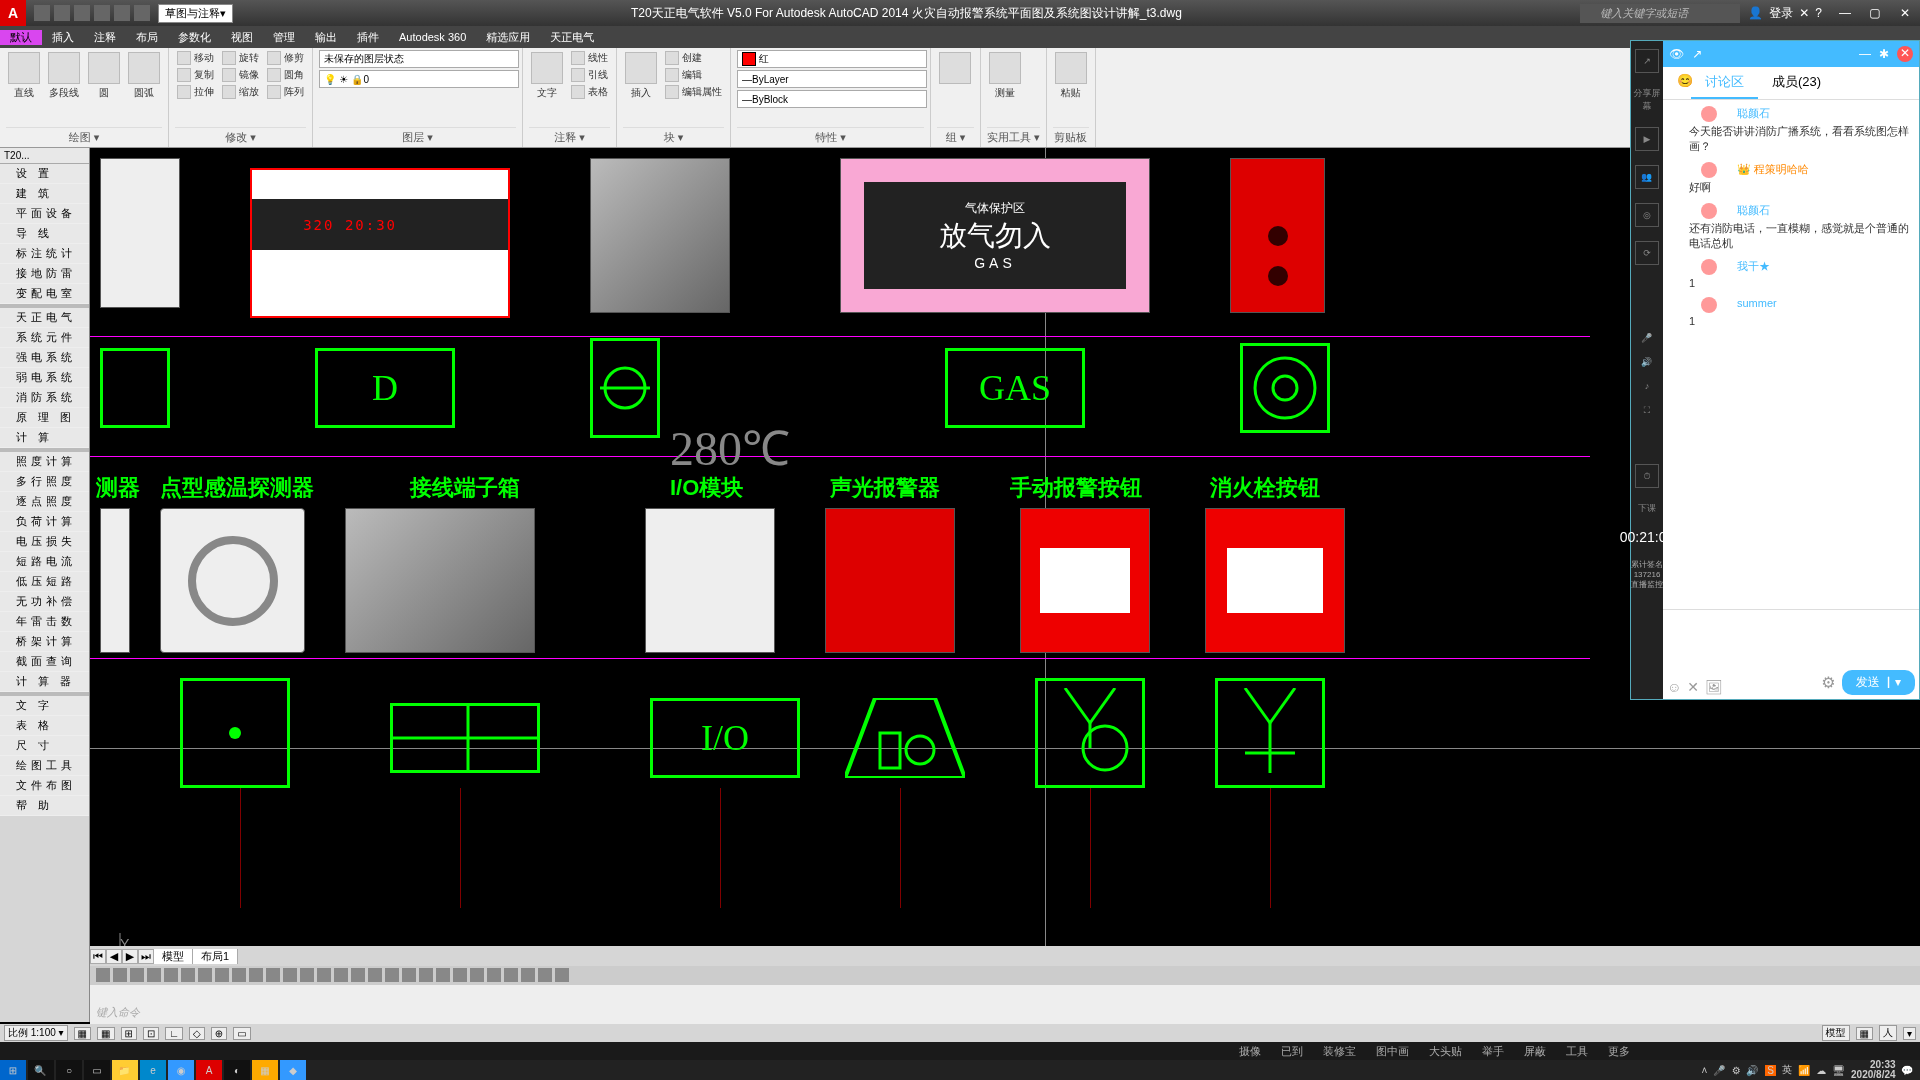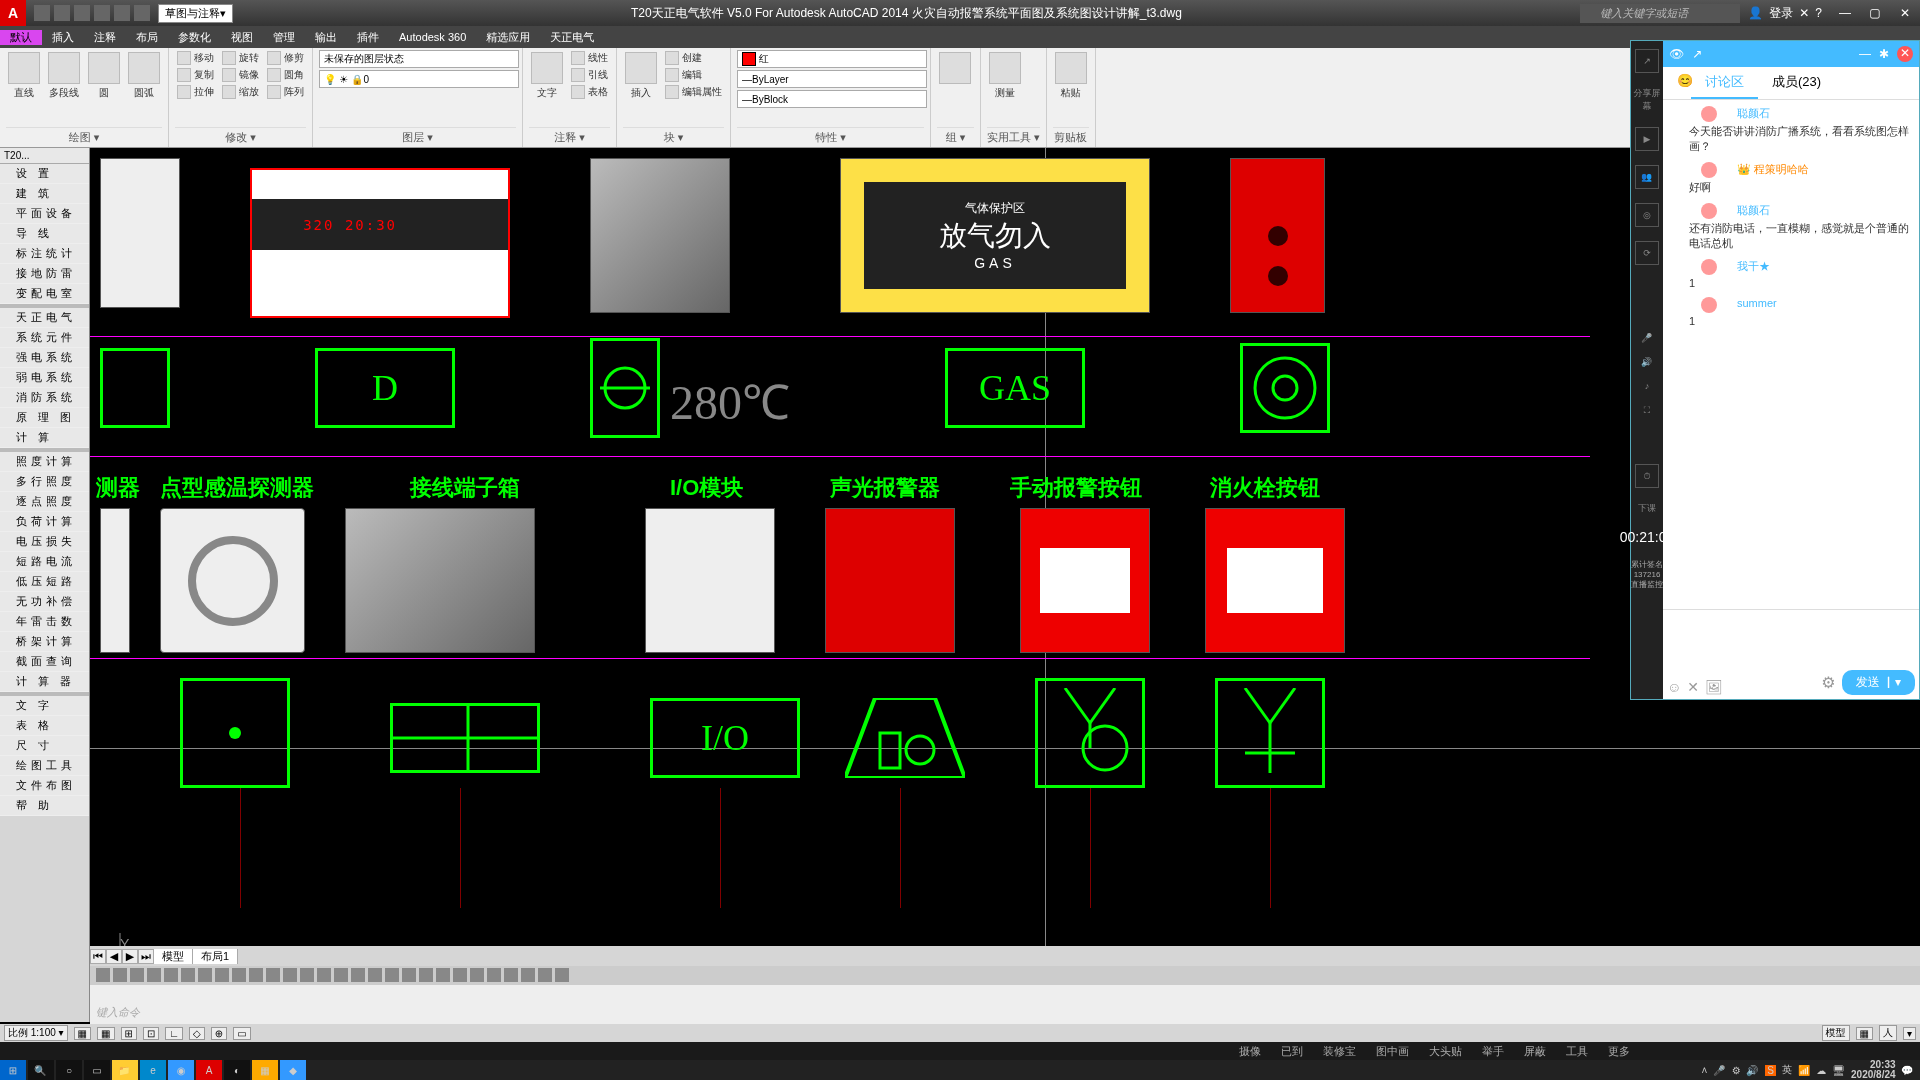--- a/index.html
+++ b/index.html
@@ -46,26 +46,26 @@
 .crosshair-h{position:absolute;left:0;right:0;height:1px;background:#888;top:600px;}
 .ucsy{position:absolute;left:30px;bottom:70px;color:#888;font-size:14px;}
 .ucs{position:absolute;left:20px;bottom:30px;color:#888;}
 .ucs svg{stroke:#888;}
 .magline-h{position:absolute;left:0;right:330px;height:1px;background:magenta;}
 .magline-v{position:absolute;top:0;bottom:0;width:1px;background:#800000;}
 
 .imgbox{position:absolute;border:1px solid #555;background:#333;display:flex;align-items:center;justify-content:center;color:#fff;font-size:12px;}
 .symbox{position:absolute;border:3px solid #0f0;display:flex;align-items:center;justify-content:center;color:#0f0;font-size:36px;font-family:serif;}
 .ctext{position:absolute;color:#0f0;font-size:22px;font-weight:bold;}
-.temp{position:absolute;color:#888;font-size:48px;font-family:serif;}
+.temp{position:absolute;color:#888;font-size:48px;font-family:serif;margin-top:46px;}
 
 
 .photo1{background:linear-gradient(#fff 20%,#222 20%,#222 55%,#fff 55%);position:relative;}
 .photo1::after{content:"320 20:30";position:absolute;top:32%;left:20%;color:red;font-family:monospace;font-size:14px;letter-spacing:2px;}
-.photo-gas{background:#fde047;display:flex;flex-direction:column;align-items:center;justify-content:center;}
+.photo-gas{background:#f9a8d4;display:flex;flex-direction:column;align-items:center;justify-content:center;}
 .photo-gas .inner{background:#222;width:85%;height:70%;display:flex;flex-direction:column;align-items:center;justify-content:center;color:#fff;font-size:14px;}
 .photo-gas .inner .big{font-size:28px;color:#fff;font-family:SimSun;}
 .photo-red{background:#d00;}
 .photo-grey{background:linear-gradient(135deg,#bbb,#666);}
 .photo-white{background:#eee;}
 .photo-redbtn{background:#e00;display:flex;flex-direction:column;align-items:center;justify-content:center;gap:4px;}
 .photo-redbtn .face{background:#fff;width:70%;height:45%;display:flex;align-items:center;justify-content:center;font-size:10px;}
 
 
 .tabs{position:absolute;left:90px;right:0;bottom:38px;height:20px;background:#d6d6d6;display:flex;align-items:center;font-size:11px;}

